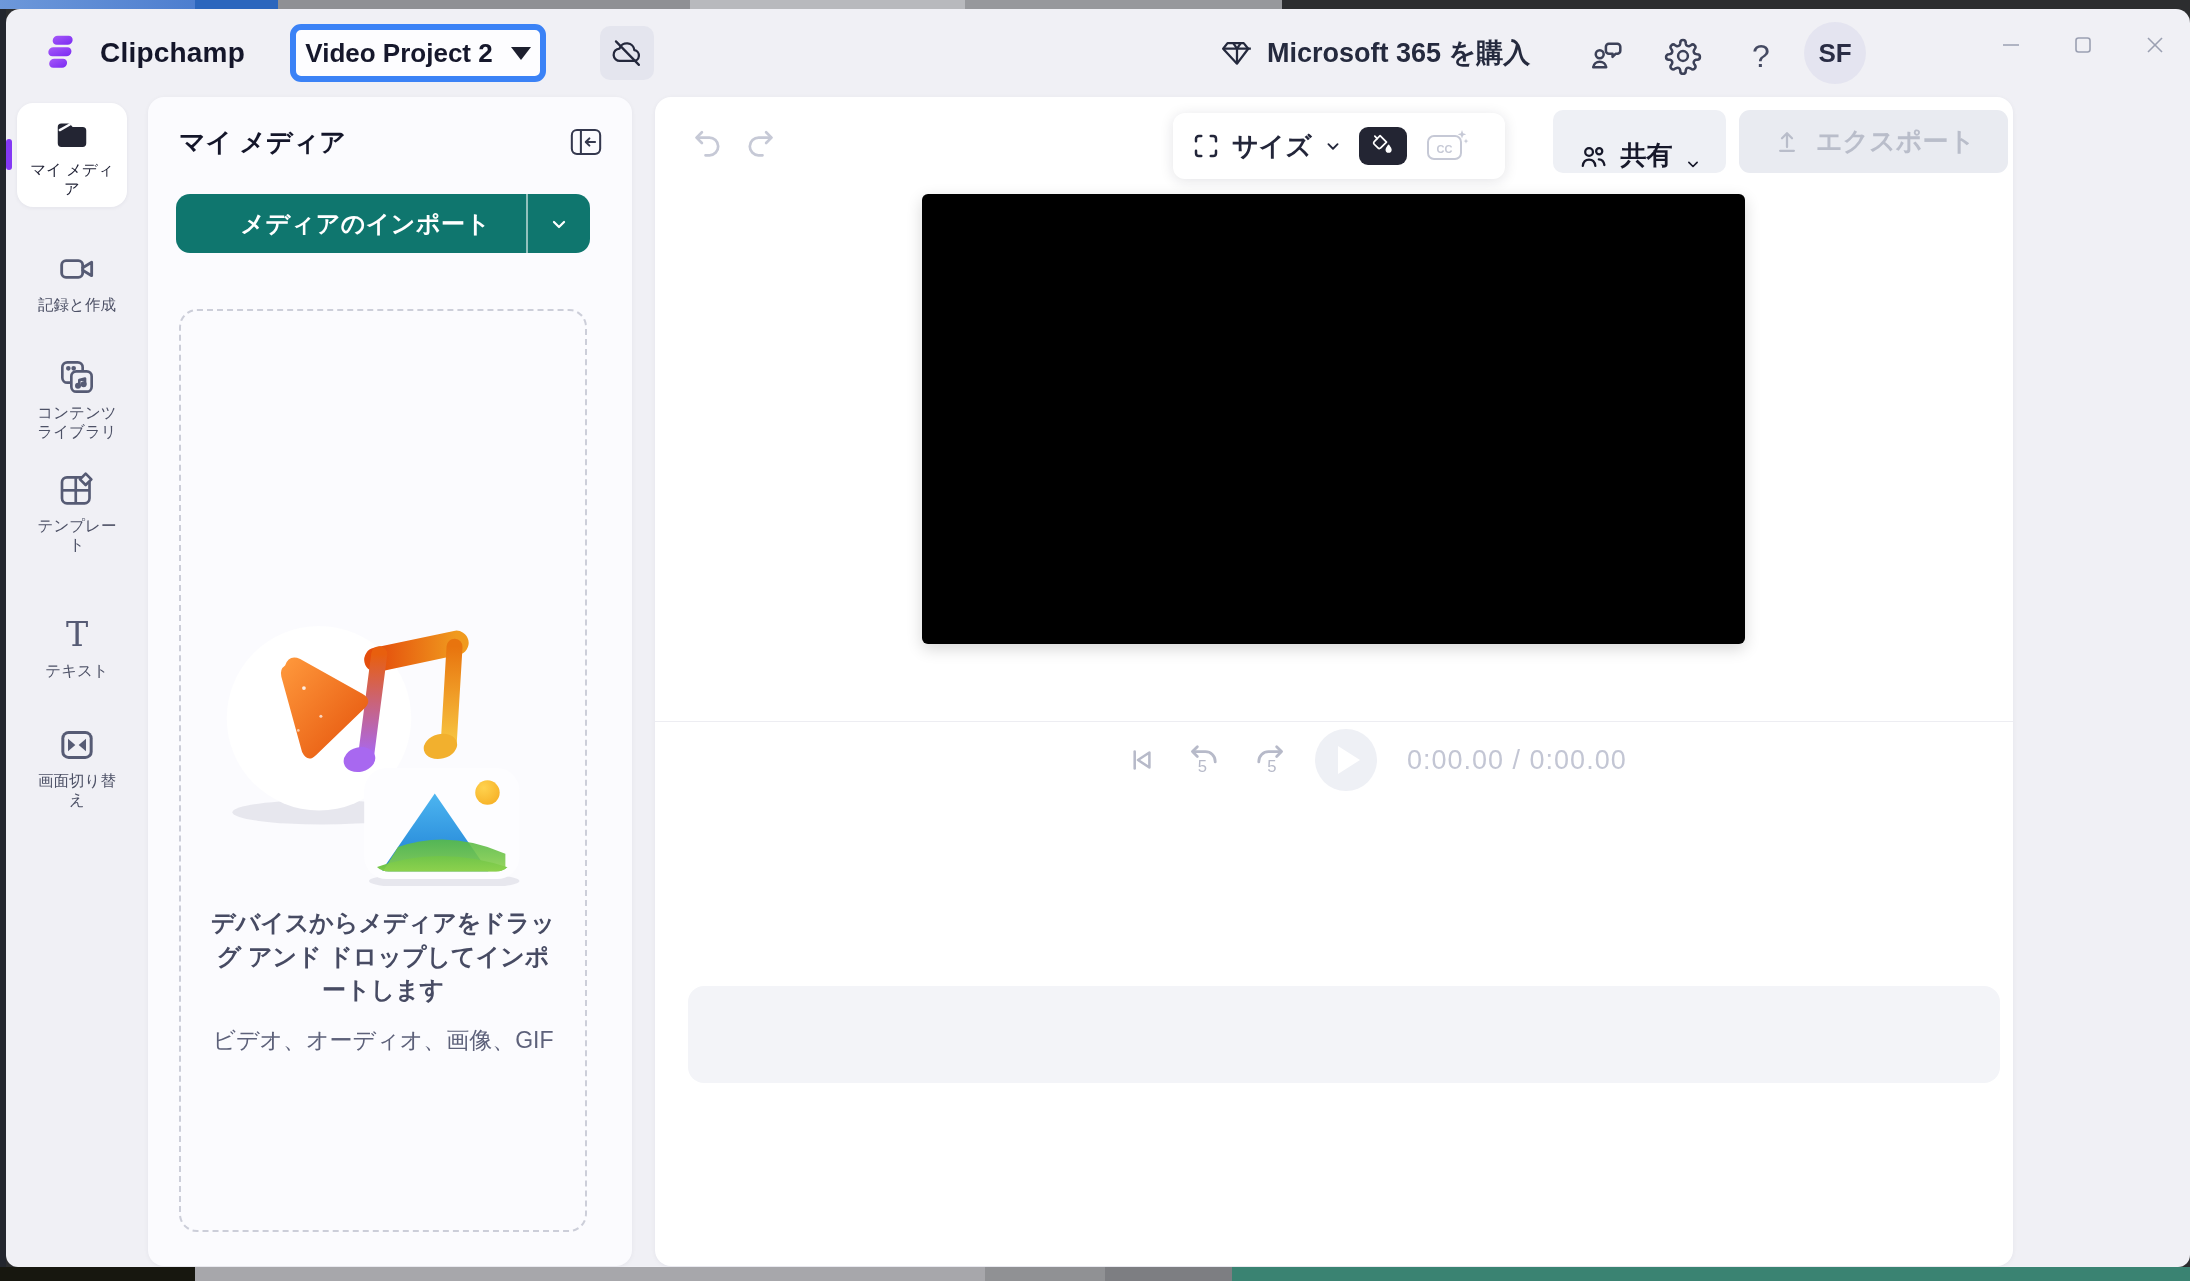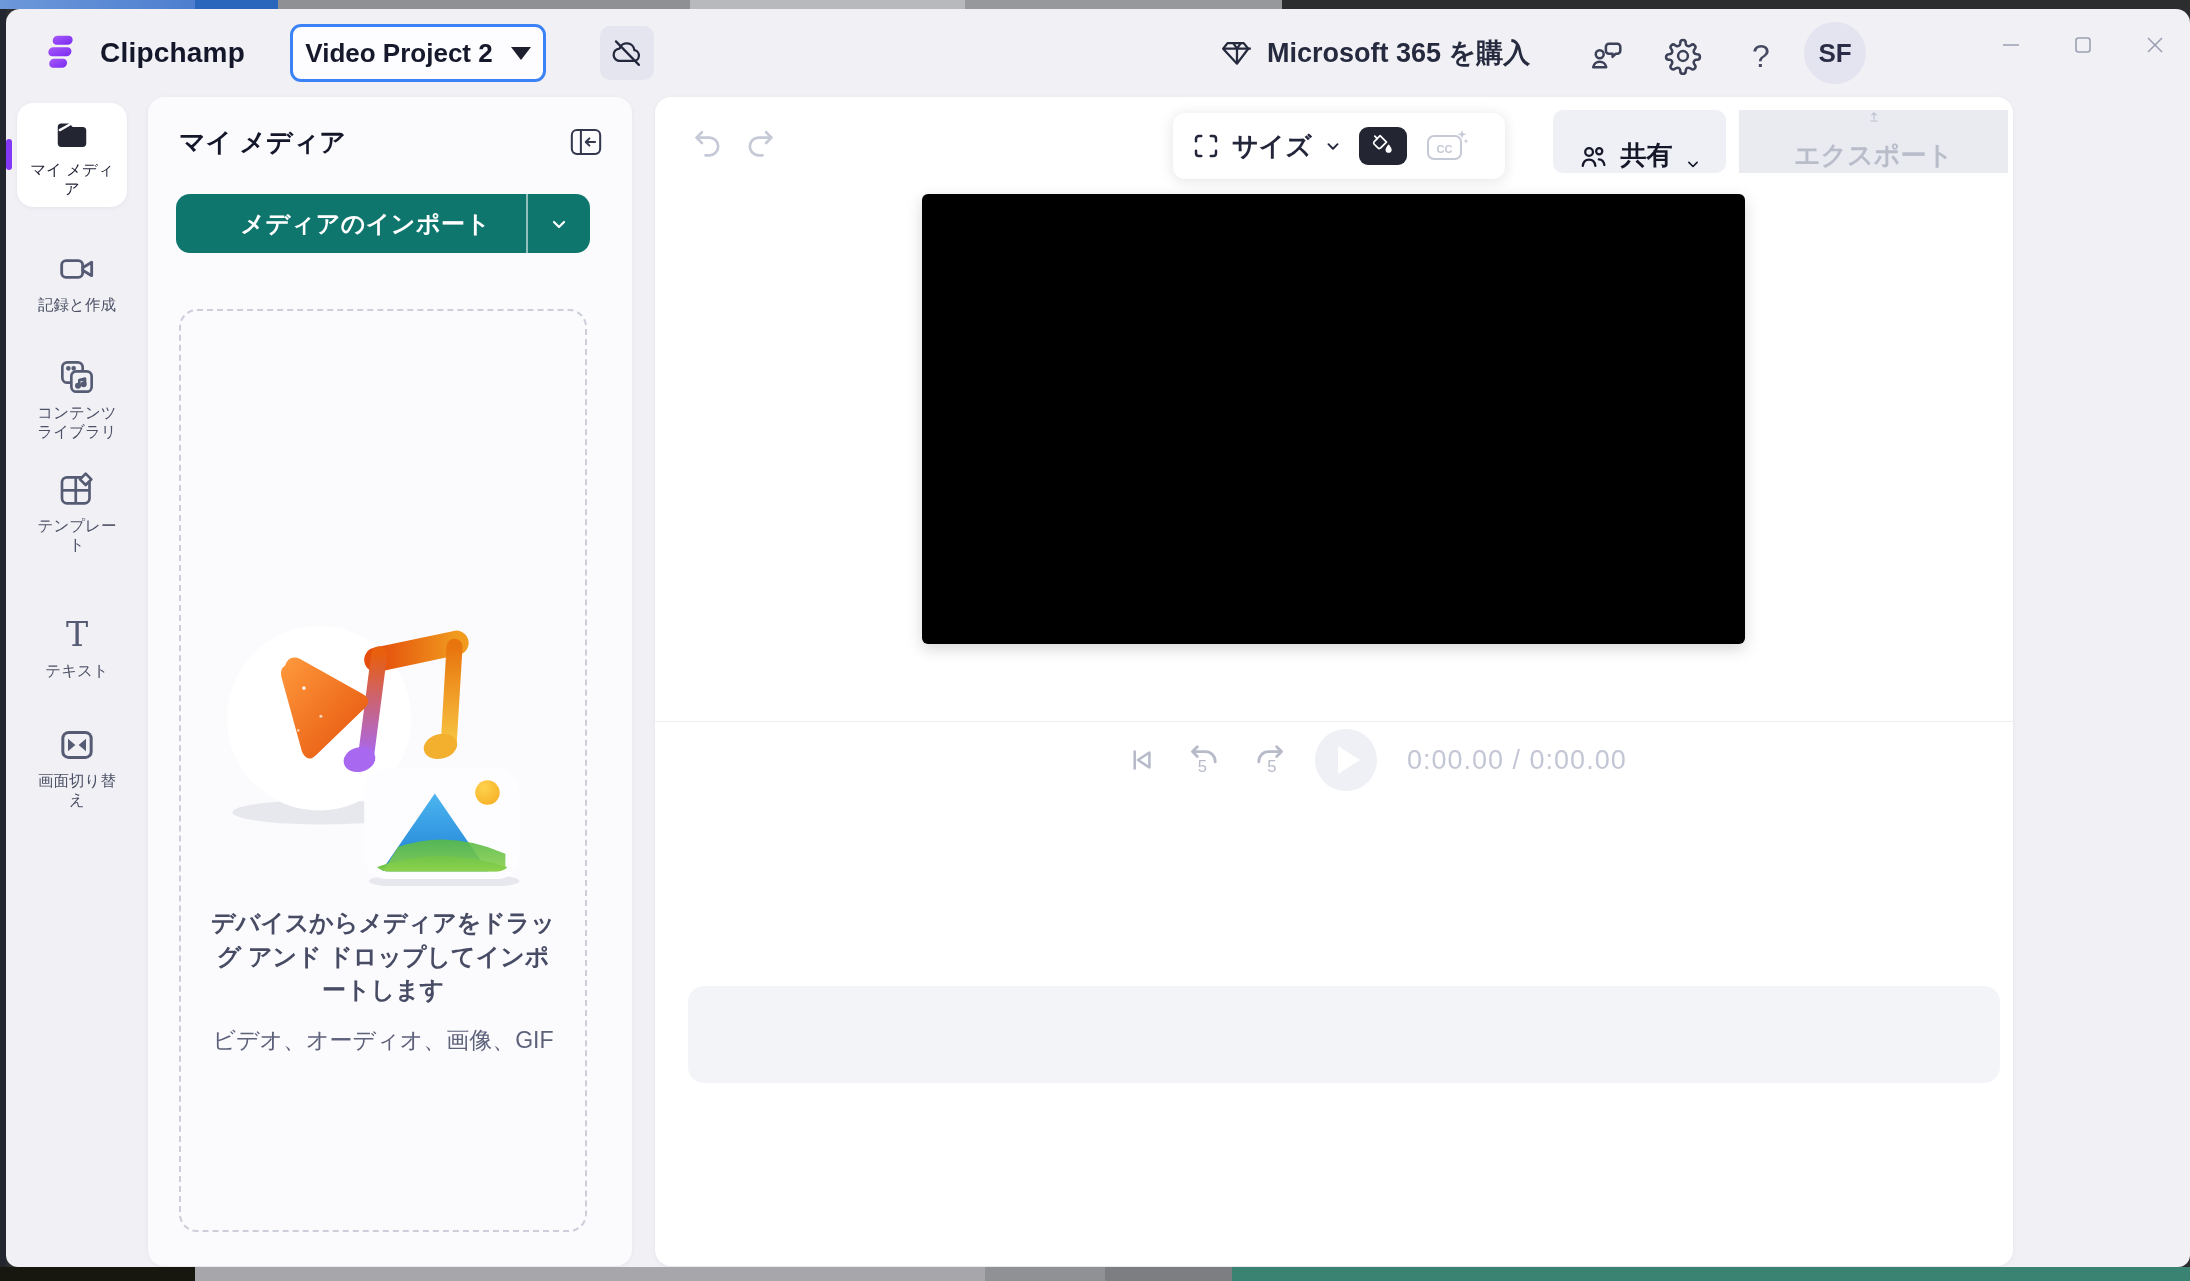--- a/index.html
+++ b/index.html
@@ -14,21 +14,21 @@
   .left-strip { left:0; top:9px; width:6px; height:1258px; background:#23262e; }
 
   
   .appwin { position:absolute; left:6px; top:9px; width:2184px; height:1258px;
             background:#f0f0f5; border-radius:14px 14px 12px 12px; overflow:hidden; }
 
   
   .logo { position:absolute; left:36px; top:23px; width:42px; height:42px; }
   .appname { position:absolute; left:94px; top:28px; font-size:28px; font-weight:700; color:#14162a; letter-spacing:.2px; }
   .project-btn { position:absolute; left:284px; top:15px; width:256px; height:58px;
-                 background:#fdfdff; border:3px solid #3b82f6; border-radius:11px;
+                 background:#fdfdff; border:6px solid #3b82f6; border-radius:11px;
                  display:flex; align-items:center; justify-content:center; gap:18px; cursor:pointer; }
   .project-btn .pname { font-size:26px; font-weight:700; color:#16182c; }
   .caret-down { width:0; height:0; border-left:10px solid transparent; border-right:10px solid transparent; border-top:13px solid #1d1f2e; }
   .cloud-btn { position:absolute; left:594px; top:17px; width:54px; height:54px; background:#e4e5ee;
                border-radius:10px; display:flex; align-items:center; justify-content:center; cursor:pointer; }
   .upgrade { position:absolute; left:1215px; top:0; height:88px; display:flex; align-items:center; gap:14px; cursor:pointer; }
   .upgrade span { font-size:27px; font-weight:600; color:#252a3e; }
   .hdr-iconbtn { position:absolute; top:24px; width:46px; height:46px; display:flex; align-items:center;
                  justify-content:center; cursor:pointer; color:#3c4158; }
   .help-glyph { font-size:32px; color:#454a62; font-weight:400; }
@@ -80,23 +80,23 @@
   .size-btn { display:flex; align-items:center; gap:11px; cursor:pointer; color:#23263a;justify-content:center; }
   .size-btn .lbl { font-size:26px; font-weight:600; color:#23263a; }
   .bgfill-btn { width:48px; height:38px; border-radius:9px; background:#232533; display:flex;
                 align-items:center; justify-content:center; cursor:pointer; }
   .cc-btn { width:48px; height:38px; display:flex; align-items:center; justify-content:center;
             color:#c6c9d6; cursor:pointer; }
   .share-btn { position:absolute; left:898px; top:13px; width:173px; height:63px; border-radius:10px;
                background:#eef0f5; display:flex; align-items:flex-end; justify-content:center; gap:11px;
                cursor:pointer; color:#16182a; }
   .share-btn .lbl { font-size:26px; font-weight:700; color:#16182a; }
-  .export-btn { position:absolute; left:1084px; top:13px; width:269px; height:63px; border-radius:0;
+  .export-btn { position:absolute; left:1084px; top:13px; width:269px; height:63px; border-radius:11px;
                 background:#e9ebf1; display:flex; align-items:center; justify-content:center; gap:14px;
-                color:#b9bdca; cursor:default;flex-direction:column; }
+                color:#b9bdca; cursor:default; }
   .export-btn .lbl { font-size:26px; font-weight:600; color:#b9bdca; }
   .preview { position:absolute; left:267px; top:97px; width:823px; height:450px; background:#000;
              border-radius:6px; box-shadow:0 5px 16px rgba(0,0,0,.16); }
   .ed-divider { position:absolute; left:0; top:624px; width:100%; height:1px; background:#ededf2; }
   .transport { position:absolute; left:468px; top:630px; height:66px; display:flex; align-items:center; gap:24px; }
   .tbtn { display:flex; align-items:center; justify-content:center; color:#b7bac9; cursor:pointer; }
   .playbtn { width:62px; height:62px; border-radius:50%; background:#eef0f5; display:flex;
              align-items:center; justify-content:center; cursor:pointer; }
   .playtri { width:0; height:0; border-top:14px solid transparent; border-bottom:14px solid transparent;
              border-left:22px solid #ffffff; margin-left:6px; }

